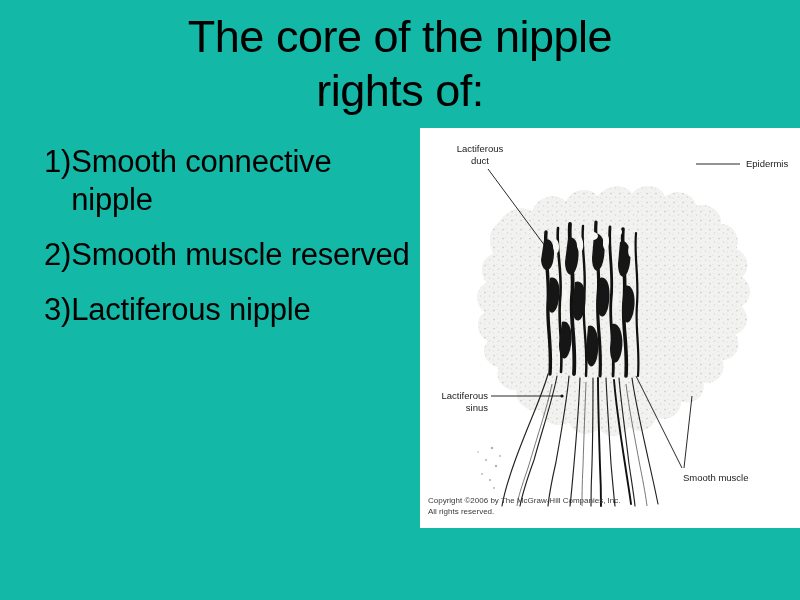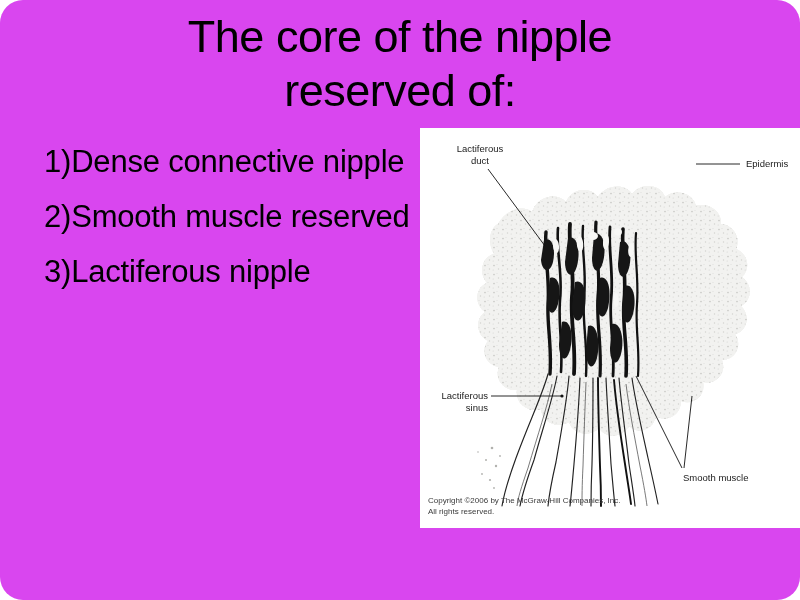--- a/index.html
+++ b/index.html
@@ -7,23 +7,22 @@
     padding: 0;
     background: #ffffff;
   }
   body {
     font-family: "Liberation Sans", sans-serif;
   }
   #slide {
     position: relative;
     width: 800px;
     height: 600px;
-    background: #d946ef;
+    background: #14b8a6;
     overflow: hidden;
-    border-radius: 23px;
   }
 
   
   #slide-title {
     position: absolute;
     left: 40px;
     top: 10px;
     width: 720px;
     text-align: center;
     font-size: 45px;
@@ -84,29 +83,29 @@
     fill: none;
   }
 </style>
 </head>
 <body>
 
 <div id="slide">
 
   <div id="slide-title">
     <span class="tline">The core of the nipple</span>
-    <span class="tline">reserved of:</span>
+    <span class="tline">rights of:</span>
   </div>
 
   <div id="bullet-list">
 
     <div class="bullet-item">
       <span class="bullet-marker">1)</span>
       <span class="bullet-text">
-        <span>Dense</span>
+        <span>Smooth</span>
         <span>connective nipple</span>
       </span>
     </div>
 
     <div class="bullet-item">
       <span class="bullet-marker">2)</span>
       <span class="bullet-text">
         <span>Smooth muscle</span>
         <span>reserved</span>
       </span>

